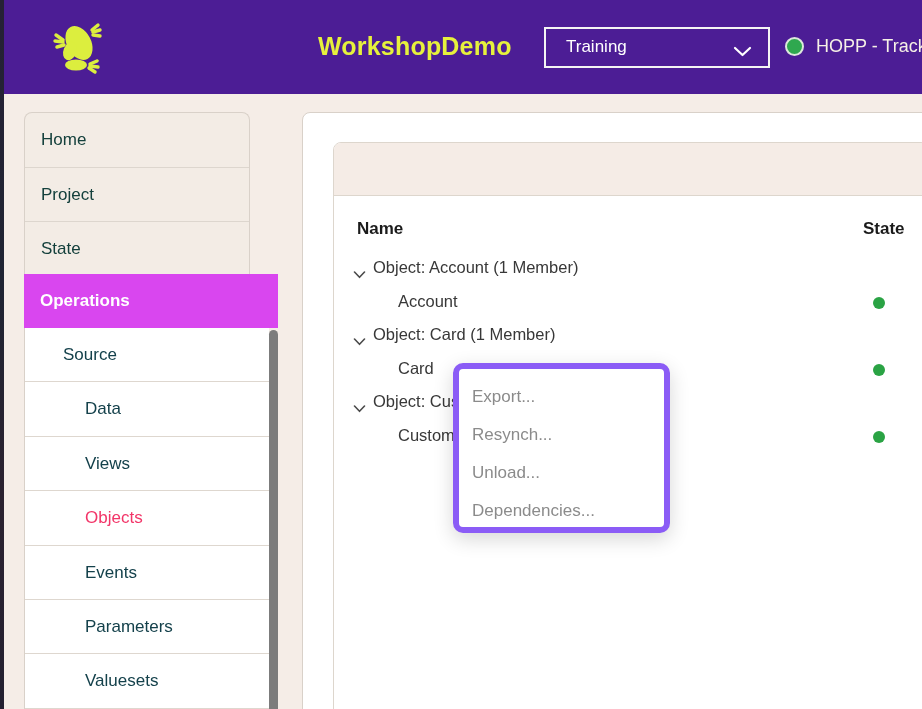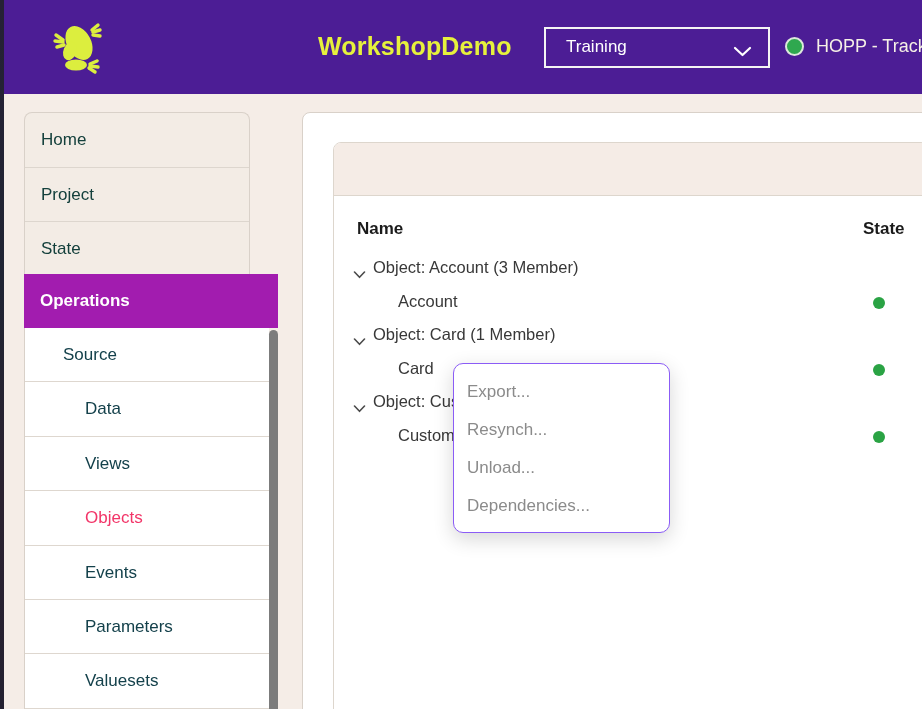--- a/index.html
+++ b/index.html
@@ -48,21 +48,21 @@
     position: absolute; left: 24px; top: 112px; width: 226px;
     border: 1px solid #d9d1c9; border-bottom: none; border-radius: 8px 8px 0 0;
     background: #f3ece5; overflow: hidden;
   }
   .nav-item {
     height: 54px; line-height: 54px; padding-left: 16px;
     font-size: 17px; color: #14403c; cursor: pointer;
   }
   .sidebar-top .nav-item + .nav-item { border-top: 1px solid #ddd6ce; }
   .nav-item.selected {
-    background: #a21caf; color: #ffffff; font-weight: bold;
+    background: #d946ef; color: #ffffff; font-weight: bold;
   }
   .op-row {
     position: absolute; left: 24px; top: 274px; width: 254px; height: 54px;
     background: #0b3a34; color: #ffffff; font-weight: bold; font-size: 17px;
     line-height: 54px; padding-left: 16px; cursor: pointer;
   }
   .sidebar-sub {
     position: absolute; left: 24px; top: 328px; width: 245px; height: 381px;
     background: #22c55e; border-left: 1px solid #d9d1c9; overflow: hidden;
   }
@@ -102,21 +102,21 @@
   .tree-row.group .lbl { left: 39px; }
   .tree-row.member .lbl { left: 64px; }
   .state-dot {
     position: absolute; left: 539px; top: 11px; width: 12px; height: 12px;
     border-radius: 50%; background: #2aa344;
   }
 
   
   .context-menu {
     position: absolute; left: 453px; top: 363px; width: 217px; height: 170px;
-    background: #ffffff; border: 1px solid #8b5cf6; border-radius: 10px;
+    background: #ffffff; border: 6px solid #8b5cf6; border-radius: 10px;
     box-shadow: 0 6px 20px rgba(0,0,0,0.16); padding: 9px 0; z-index: 10;
   }
   .menu-item {
     height: 38px; line-height: 38px; padding-left: 13px;
     font-size: 17px; color: #8b8b8b; cursor: pointer;
   }
 </style>
 </head>
 <body>
 
@@ -185,21 +185,21 @@
       <div class="col-head name">Name</div>
       <div class="col-head state">State</div>
 
       <div class="tree">
         <div class="tree-row group">
           <span class="chev">
             <svg width="13" height="8" viewBox="0 0 13 8">
                 <path d="M1.5 1 L6.5 6.3 L11.5 1" fill="none" stroke="#4a4a4a" stroke-width="1.6" stroke-linecap="round" stroke-linejoin="round"></path>
               </svg>
           </span>
-          <span class="lbl">Object: Account (3 Member)</span>
+          <span class="lbl">Object: Account (1 Member)</span>
         </div>
         <div class="tree-row member">
           <span class="lbl">Account</span>
           <span class="state-dot"></span>
         </div>
         <div class="tree-row group">
           <span class="chev">
             <svg width="13" height="8" viewBox="0 0 13 8">
                 <path d="M1.5 1 L6.5 6.3 L11.5 1" fill="none" stroke="#4a4a4a" stroke-width="1.6" stroke-linecap="round" stroke-linejoin="round"></path>
               </svg>

